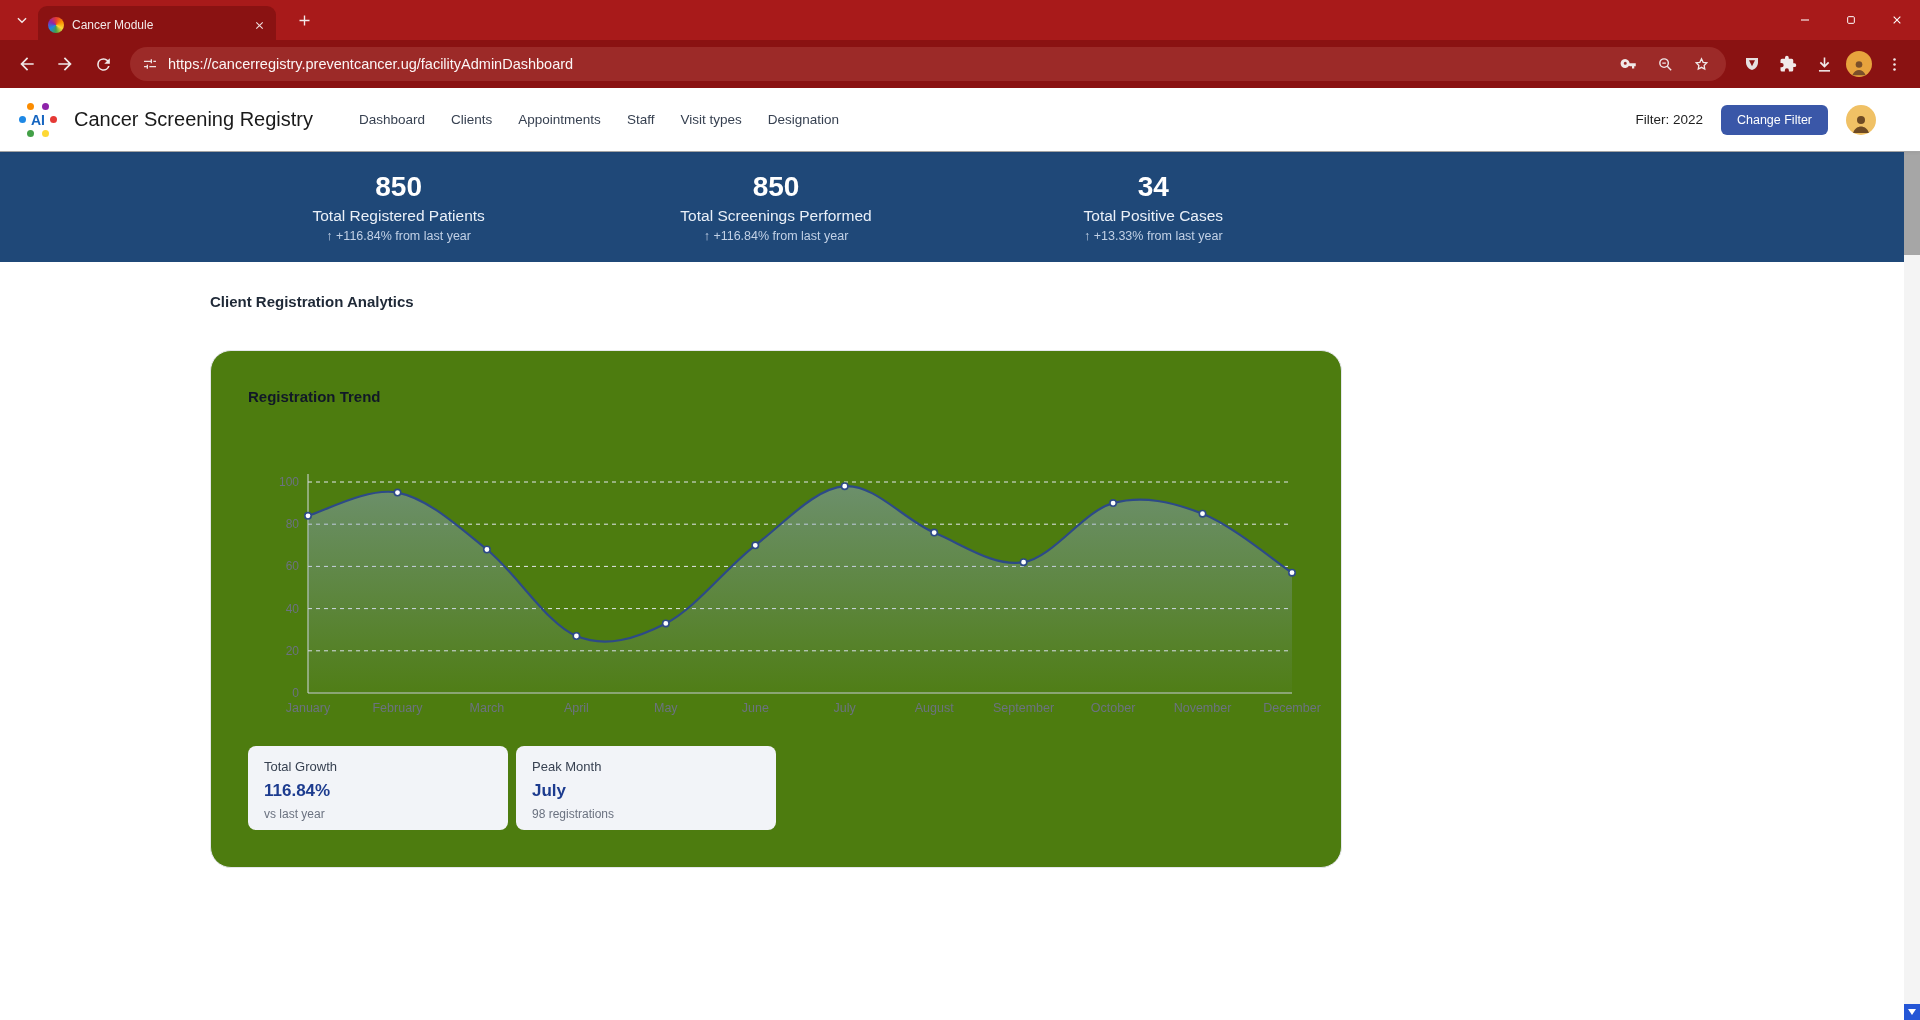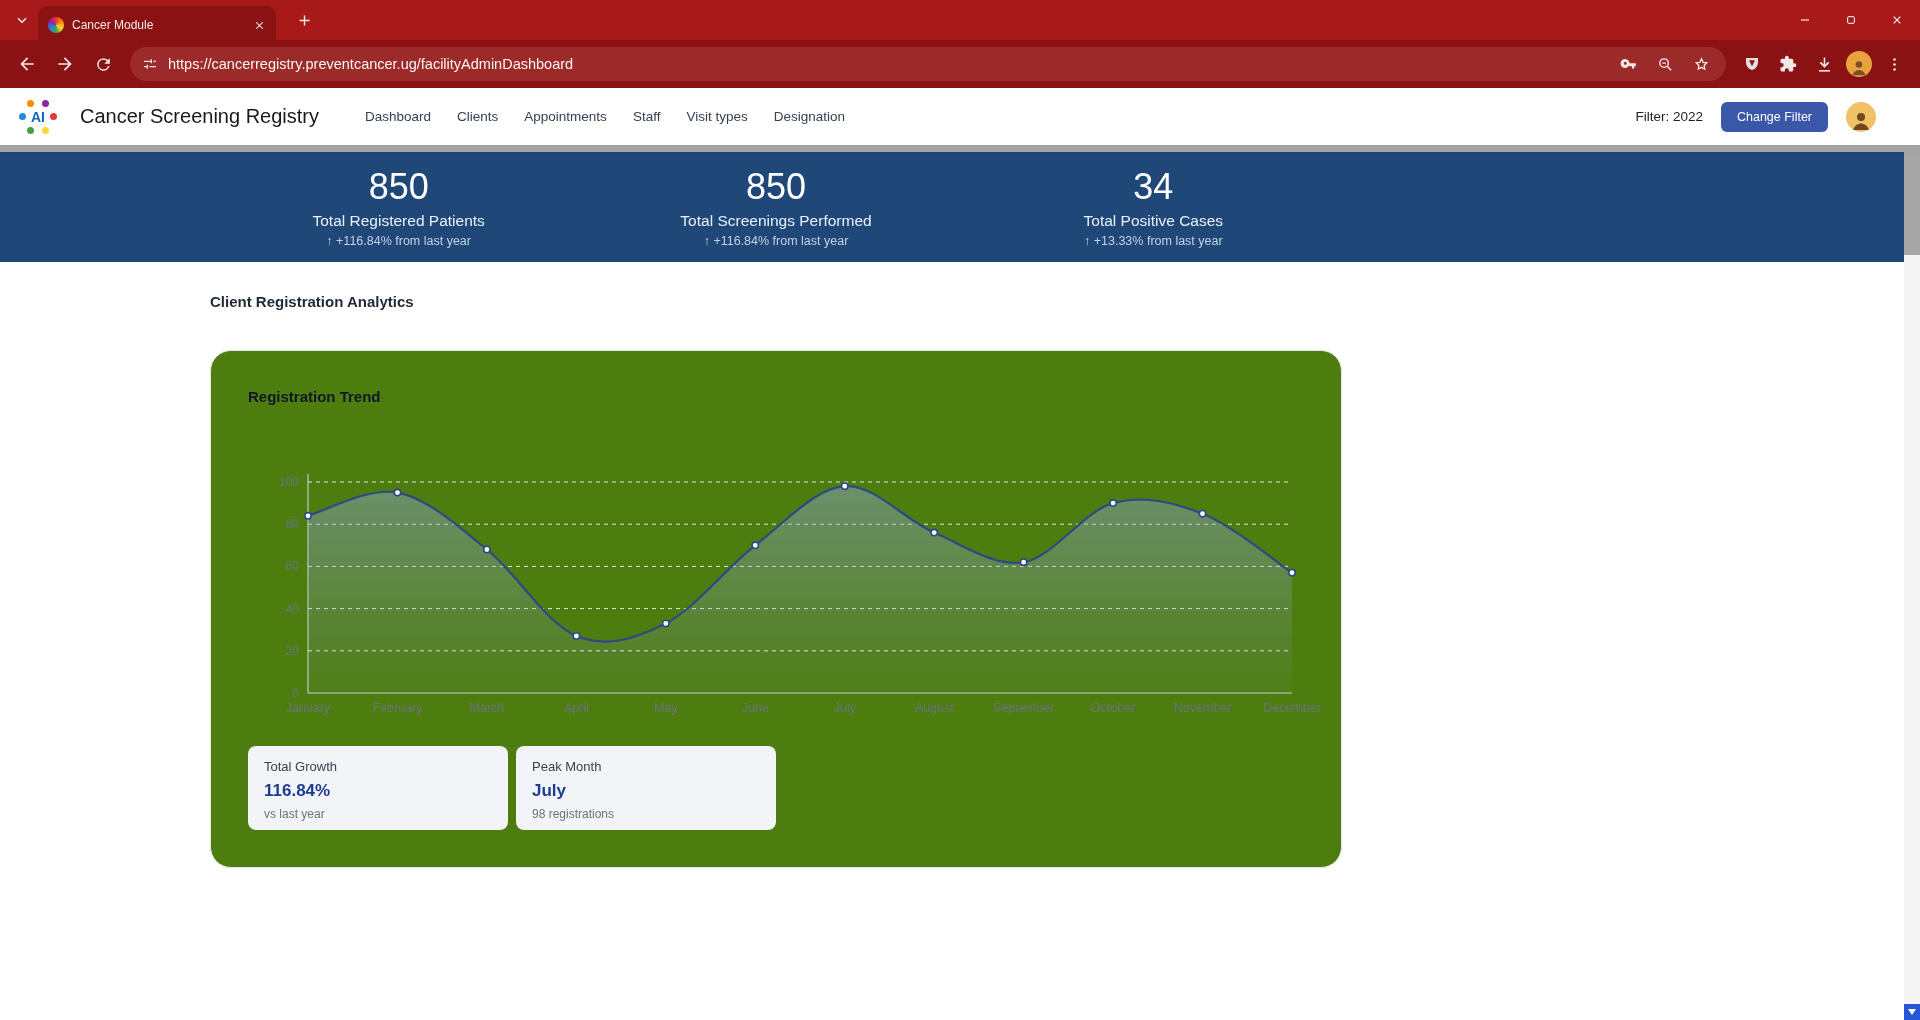--- a/index.html
+++ b/index.html
@@ -20,39 +20,39 @@
   .nav-btn { width:34px; height:34px; border:none; border-radius:50%; background:transparent; display:flex; align-items:center; justify-content:center; cursor:pointer; }
   .urlbar { flex:1; height:34px; margin:4px 6px; border-radius:17px; background:#9c2a28; display:flex; align-items:center; padding:0 12px; gap:10px; }
   .url-text { flex:1; color:#fbf5f5; font-size:14.5px; white-space:nowrap; overflow:hidden; }
   .url-icon-btn { width:26px; height:26px; border:none; background:transparent; display:flex; align-items:center; justify-content:center; cursor:pointer; }
   .tool-icon-btn { width:32px; height:32px; border:none; background:transparent; display:flex; align-items:center; justify-content:center; cursor:pointer; }
   .profile-avatar { width:26px; height:26px; border-radius:50%; background:#e8a33d; overflow:hidden; display:flex; align-items:flex-end; justify-content:center; border:none; cursor:pointer; margin:0 2px; }
 
   
   .page { position:absolute; top:88px; left:0; width:1920px; height:932px; background:#fff; overflow:hidden; }
 
-  .site-header { height:64px; background:#fff; display:flex; align-items:center; padding:0 44px 0 18px; border-bottom:7px solid #a3a3a3; box-shadow:0 1px 3px rgba(0,0,0,0.05); position:relative; z-index:2; }
+  .site-header { height:64px; background:#fff; display:flex; align-items:center; padding:0 44px 0 18px; border-bottom:1px solid #a3a3a3; box-shadow:0 1px 3px rgba(0,0,0,0.05); position:relative; z-index:2; }
   .logo { position:relative; width:40px; height:40px; flex:0 0 40px; }
   .logo-ai { position:absolute; left:50%; top:50%; transform:translate(-50%,-50%); font-size:14px; font-weight:bold; color:#1565c0; }
   .logo-dot { position:absolute; width:7px; height:7px; border-radius:50%; }
   .ld1{background:#e53935; left:32px; top:16px;} .ld2{background:#fdd835; left:24px; top:30px;}
   .ld3{background:#43a047; left:9px;  top:30px;} .ld4{background:#1e88e5; left:1px;  top:16px;}
   .ld5{background:#fb8c00; left:9px;  top:3px;}  .ld6{background:#8e24aa; left:24px; top:3px;}
-  .brand { font-size:20px; font-weight:500; color:#1a1a1a; margin-left:22px; }
+  .brand { font-size:20px; font-weight:500; color:#1a1a1a; margin-left:16px; }
   .main-nav { display:flex; gap:26px; margin-left:46px; }
   .nav-item { font-size:13.5px; color:#374151; cursor:pointer; }
   .header-right { margin-left:auto; display:flex; align-items:center; gap:18px; }
   .filter-label { font-size:13.5px; color:#1f1f1f; }
   .change-filter-btn { height:30px; padding:0 16px; border:none; border-radius:6px; background:#3a57a8; color:#fff; font-size:12.5px; font-family:"Liberation Sans", sans-serif; cursor:pointer; }
   .header-avatar { width:30px; height:30px; border-radius:50%; background:#f0c165; overflow:hidden; display:flex; align-items:flex-end; justify-content:center; border:none; cursor:pointer; }
 
   .stats-band { height:110px; background:#1f4878; display:flex; }
   .stats-inner { margin-left:210px; width:1132px; display:flex; }
   .stat { flex:1; display:flex; flex-direction:column; align-items:center; justify-content:center; gap:4px; }
-  .stat-value { color:#fff; font-size:36px; font-weight:normal; }
+  .stat-value { color:#fff; font-size:28px; font-weight:bold; }
   .stat-label { color:#eaf0f8; font-size:15.5px; }
   .stat-delta { color:#c2d1e6; font-size:12.5px; }
 
   .content { padding-left:210px; }
   .section-title { margin-top:31px; font-size:15px; color:#1f2937; }
   .trend-card { margin-top:40px; width:1132px; border:1px solid #e5e7eb; border-radius:21px; padding:37px; background:#4d7c0f; }
   .card-title { font-size:15px; color:#111827; }
   .chart-wrap { margin-top:36px; }
   .mini-cards { display:flex; gap:8px; margin-top:15px; }
   .mini-card { width:260px; height:84px; background:#f2f4f8; border-radius:8px; padding:13px 16px; }

